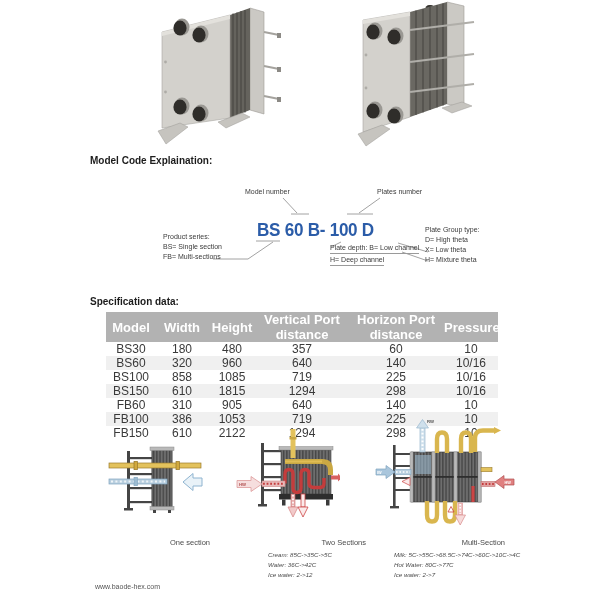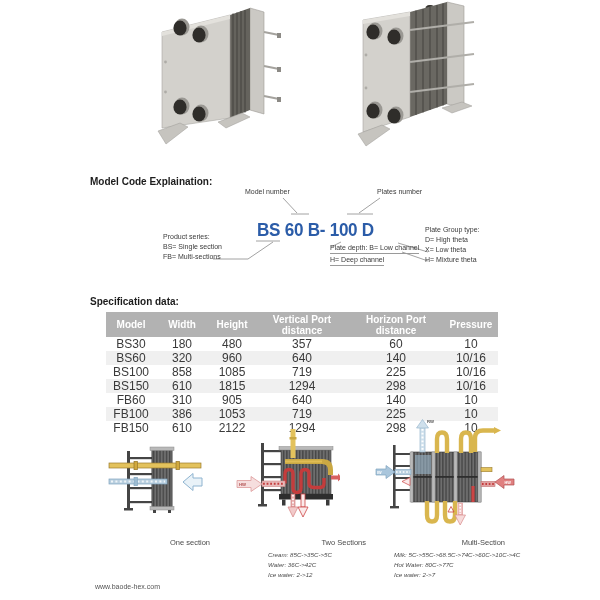--- a/index.html
+++ b/index.html
@@ -7,21 +7,21 @@
        font-family:"Liberation Sans", sans-serif;-webkit-font-smoothing:antialiased;}
   .abs{position:absolute;}
   .heading{font-size:10px;font-weight:bold;color:#1c1c1c;}
   .tinylabel{font-size:7px;color:#3a3a3a;}
   .noteblock{font-size:7px;color:#3a3a3a;line-height:10px;white-space:nowrap;}
   .code{font-size:19px;font-weight:bold;color:#2b5ca8;letter-spacing:-0.3px;white-space:pre;
         transform:scaleX(0.9);transform-origin:left top;}
   .depthline{display:inline-block;border-bottom:1px solid #9a9a9a;padding-bottom:1px;margin-bottom:1px;}
   #spec-table{position:absolute;left:106px;top:312px;width:392px;border-collapse:collapse;
               text-align:center;table-layout:fixed;}
-  #spec-table th{background:#b2b2b2;color:#ffffff;font-weight:bold;font-size:10px;height:25px;padding:0;}
+  #spec-table th{background:#b2b2b2;color:#ffffff;font-weight:bold;font-size:13px;height:25px;padding:0;}
   #spec-table td{font-size:12px;color:#3a3a3a;height:11.5px;padding:0;}
   #spec-table tbody tr:nth-child(even){background:#f0f0f0;}
   #spec-table th:nth-child(1){width:50px;} #spec-table th:nth-child(2){width:52px;}
   #spec-table th:nth-child(3){width:48px;} #spec-table th:nth-child(4){width:92px;}
   #spec-table th:nth-child(5){width:96px;} #spec-table th:nth-child(6){width:54px;}
   .diaglabel{font-size:7.5px;color:#4a4a4a;text-align:right;}
   .caption{font-size:6.2px;font-style:italic;color:#4a4a4a;line-height:10px;white-space:nowrap;}
   .footer{font-size:7px;color:#555555;}
   svg{display:block;}
 </style>
@@ -113,21 +113,21 @@
       <ellipse cx="21" cy="111" rx="6.6" ry="7.6" fill="#2f2d2a"></ellipse>
     <ellipse cx="44" cy="115" rx="7.5" ry="8.5" fill="#9a9893"></ellipse>
       <ellipse cx="42" cy="116" rx="6.6" ry="7.6" fill="#2f2d2a"></ellipse>
   </g>
   <g>
     <polygon points="6,134 30,125 38,129 14,146" fill="#c6c4bf" stroke="#9d9b96" stroke-width="0.5"></polygon>
     <polygon points="90,108 110,102 120,106 100,113" fill="#c6c4bf" stroke="#9d9b96" stroke-width="0.5"></polygon>
   </g>
 </svg>
 
-<div class="abs heading" style="left:90px;top:176px">Model Code Explaination:</div>
+<div class="abs heading" style="left:90px;top:155px">Model Code Explaination:</div>
 
 <svg class="abs" style="left:140px;top:185px;width:370px;height:92px" viewBox="0 0 370 92">
   <g stroke="#8a8a8a" stroke-width="0.8" fill="none">
     <line x1="143" y1="13" x2="157" y2="28"></line>
     <line x1="151" y1="29" x2="169" y2="29"></line>
     <line x1="240" y1="13" x2="219" y2="28"></line>
     <line x1="207" y1="29" x2="233" y2="29"></line>
     <line x1="116" y1="56" x2="140" y2="56"></line>
     <polyline points="73,74 108,74 133,57"></polyline>
     <line x1="201" y1="57" x2="191" y2="62"></line>

